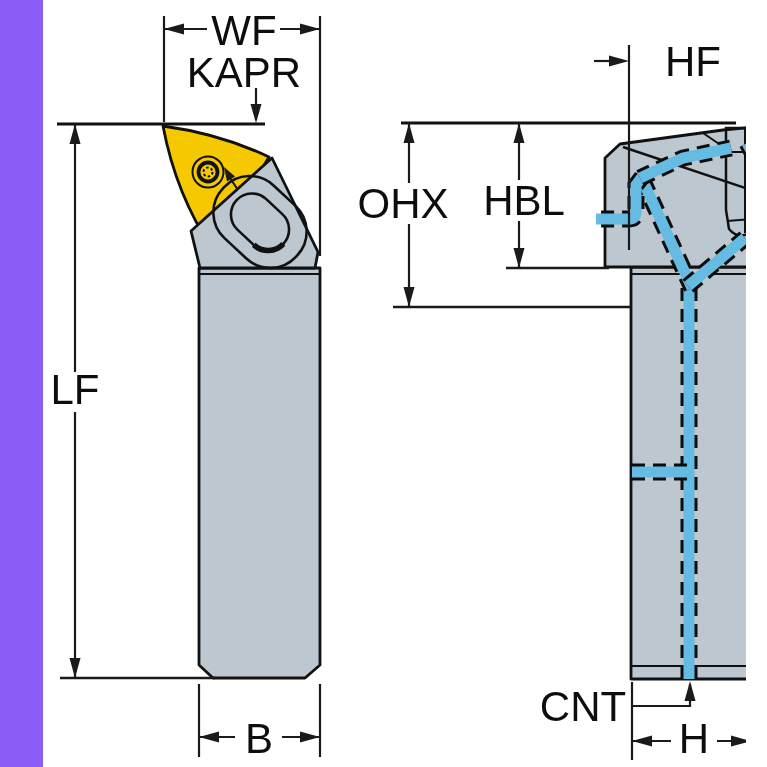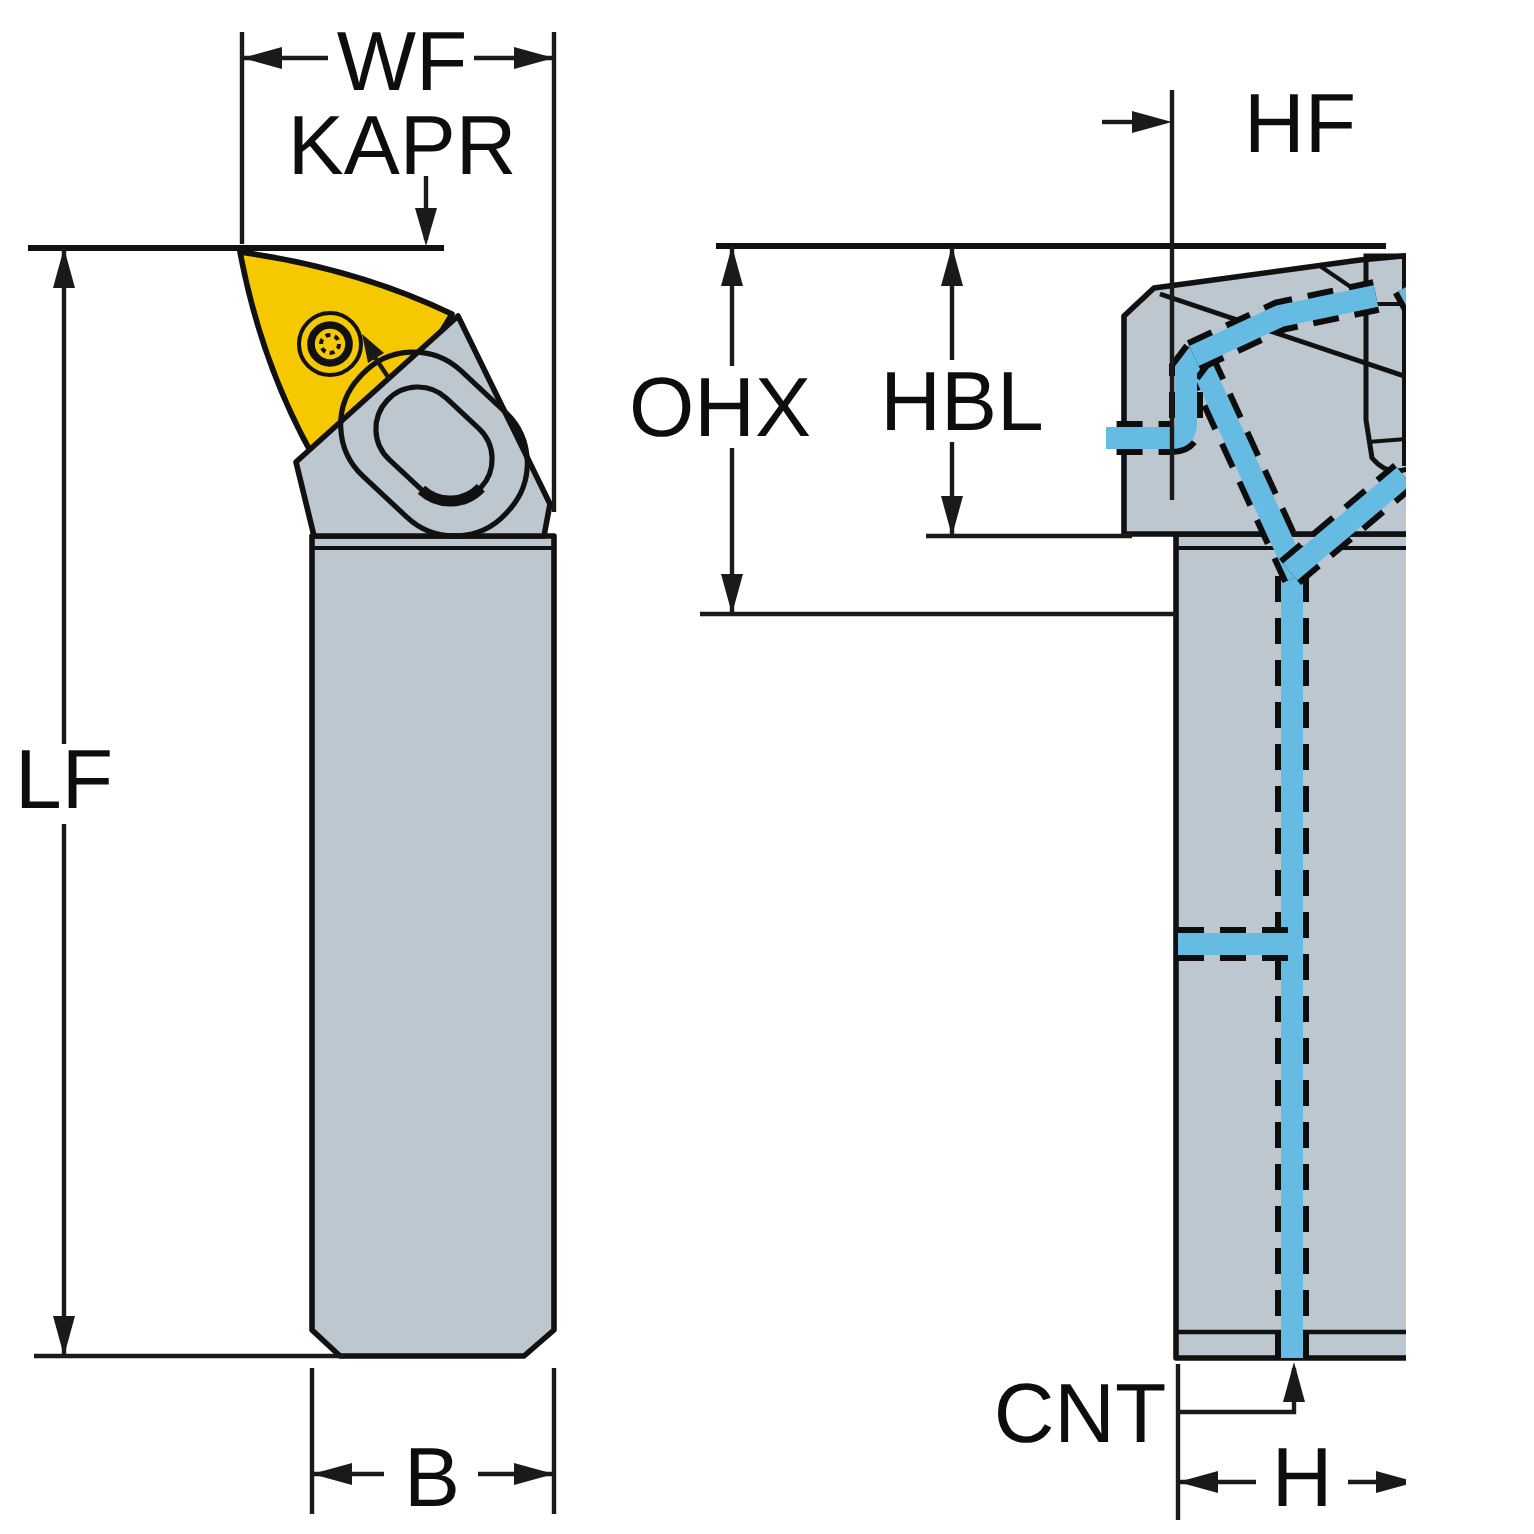--- a/index.html
+++ b/index.html
@@ -1,16 +1,16 @@
 <!DOCTYPE html>
 <html><head>
 <meta charset="utf-8">
 <style>
   html,body{margin:0;padding:0;background:#fff;}
-  .stage{width:703px;height:767px;position:relative;background:#5eead4;overflow:hidden;}
+  .stage{width:703px;height:767px;position:relative;background:#8b5cf6;overflow:hidden;padding-left:43px;}
   svg text{font-family:"Liberation Sans","DejaVu Sans",sans-serif;font-size:42px;fill:#0d0d0d;text-anchor:middle;}
   .dim{stroke:#1a1a1a;stroke-width:2.2;fill:none;}
   .ref{stroke:#111;stroke-width:3;fill:none;}
   .ref2{stroke:#1a1a1a;stroke-width:2.3;fill:none;}
   .arr{fill:#1a1a1a;stroke:none;}
   .part{stroke:#111;stroke-width:2.8;stroke-linejoin:round;}
   .det{stroke:#111;fill:none;}
   .dash{stroke:#0d0d0d;stroke-width:17;fill:none;stroke-dasharray:13 8;}
   .cool{stroke-width:11;fill:none;stroke-linecap:butt;}
 </style>

